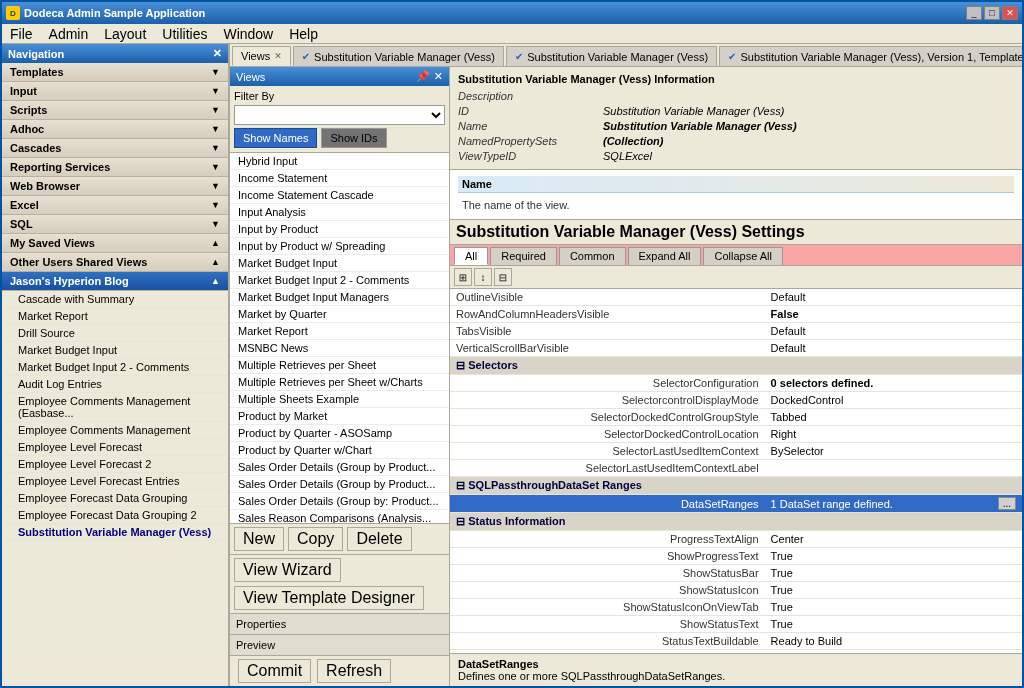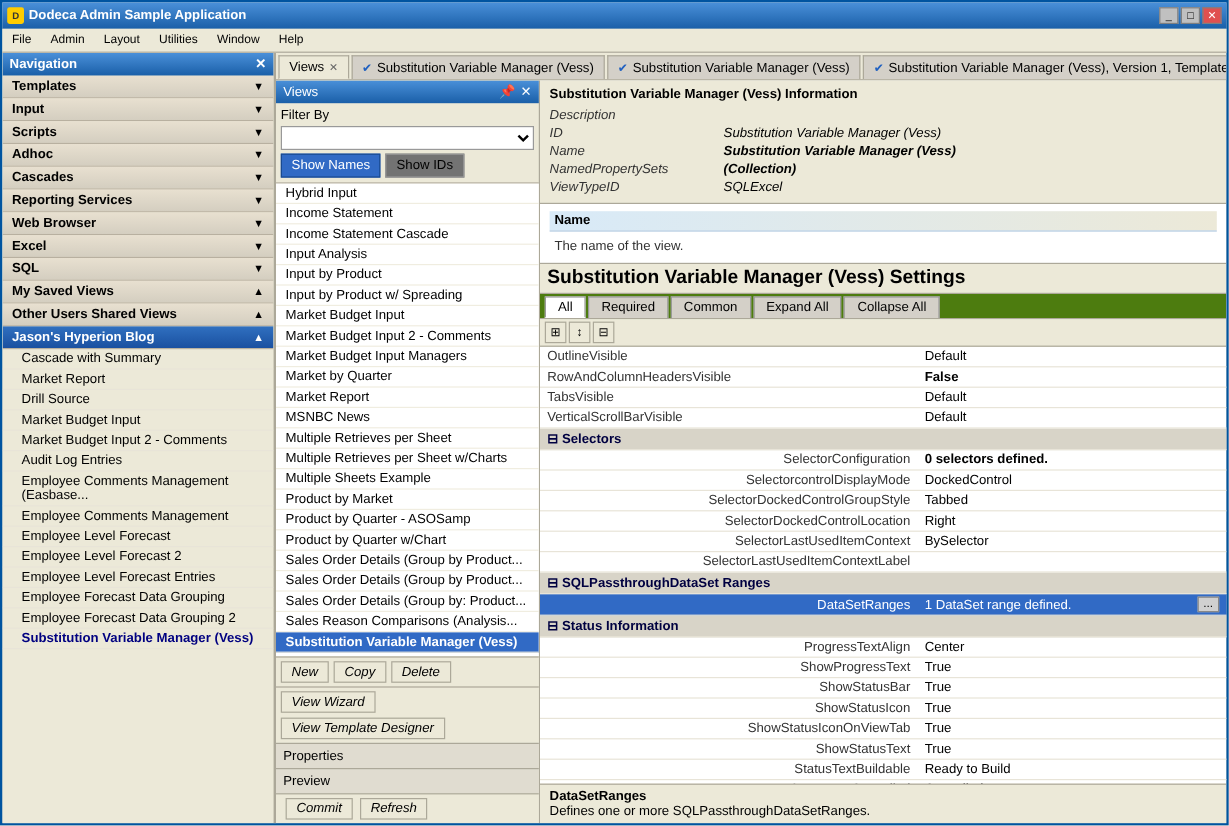--- a/index.html
+++ b/index.html
@@ -8,21 +8,21 @@
     .window { width: 1024px; height: 688px; border: 2px solid #0054a0; display: flex; flex-direction: column; background: #ece9d8; }
 
     .title-bar { background: linear-gradient(to bottom, #4a90d9, #1a5fa8); color: white; height: 22px; display: flex; align-items: center; justify-content: space-between; padding: 0 4px; flex-shrink: 0; }
     .title-bar-left { display: flex; align-items: center; gap: 4px; }
     .title-bar-icon { width: 14px; height: 14px; background: #ffcc00; border-radius: 2px; font-size: 8px; display: flex; align-items: center; justify-content: center; color: #333; font-weight: bold; }
     .title-bar-title { font-size: 11px; font-weight: bold; color: white; }
     .title-bar-controls { display: flex; gap: 2px; }
     .title-btn { width: 16px; height: 14px; background: #c0c0c0; border: 1px solid #808080; font-size: 9px; display: flex; align-items: center; justify-content: center; cursor: pointer; color: #000; }
 
     .menu-bar { background: #ece9d8; height: 20px; display: flex; align-items: center; border-bottom: 1px solid #aca899; flex-shrink: 0; }
-    .menu-item { padding: 2px 8px; cursor: pointer; font-size: 10px; }
+    .menu-item { padding: 2px 8px; cursor: pointer; font-size: 14px; }
 
     .main-area { display: flex; flex: 1; overflow: hidden; }
 
     
     .left-panel { width: 228px; background: #ece9d8; border-right: 2px solid #aca899; display: flex; flex-direction: column; flex-shrink: 0; overflow: hidden; }
     .left-panel-header { background: linear-gradient(to bottom, #4a90d9, #1a5fa8); color: white; padding: 3px 6px; font-size: 11px; font-weight: bold; display: flex; justify-content: space-between; align-items: center; }
     .left-panel-content { overflow-y: auto; flex: 1; }
 
     .nav-section { }
     .nav-section-header { background: linear-gradient(to bottom, #e8e0d0, #d4cec0); border-bottom: 1px solid #b8b0a0; padding: 3px 8px; font-size: 11px; font-weight: bold; display: flex; justify-content: space-between; align-items: center; cursor: pointer; }
@@ -52,40 +52,40 @@
     .btn-toggle { padding: 0 8px; border: 1px solid #999; font-size: 11px; cursor: pointer; height: 20px; }
     .btn-toggle.active { background: #316ac5; color: white; border-color: #1a4a90; }
     .btn-toggle.inactive { background: #737373; }
 
     .views-list { flex: 1; overflow-y: auto; background: white; }
     .view-item { padding: 2px 8px; cursor: pointer; border-bottom: 1px solid #f0ede0; white-space: nowrap; overflow: hidden; text-overflow: ellipsis; }
     .view-item.selected { background: #316ac5; color: white; }
     .view-item.bold { font-weight: bold; }
 
     .views-toolbar { background: #ece9d8; border-top: 1px solid #aca899; padding: 3px 4px; display: flex; gap: 4px; flex-wrap: wrap; }
-    .views-tb-btn { padding: 2px 8px; border: 1px solid #aca899; background: #ece9d8; cursor: pointer; font-size: 11px; font-style: italic; }
+    .views-tb-btn { padding: 2px 8px; border: 1px solid #aca899; background: #ece9d8; cursor: pointer; font-size: 16px; }
 
     .views-section { background: #e0dcd0; border-top: 1px solid #aca899; padding: 4px 6px; font-size: 11px; cursor: pointer; }
 
     
     .detail-panel { flex: 1; display: flex; flex-direction: column; overflow: hidden; background: white; }
     .detail-info { background: #ece9d8; border-bottom: 1px solid #aca899; padding: 6px 8px; flex-shrink: 0; }
     .detail-info-title { font-weight: bold; font-size: 11px; margin-bottom: 4px; }
     .detail-grid { display: grid; grid-template-columns: 140px 1fr; gap: 1px; font-style: italic; }
     .detail-label { color: #333; padding: 1px 0; }
     .detail-value { color: #000; padding: 1px 4px; font-weight: bold; }
     .detail-value.normal { font-weight: normal; }
 
     .detail-desc { padding: 6px 8px; border-bottom: 1px solid #aca899; flex-shrink: 0; background: white; }
     .detail-desc-title { font-weight: bold; font-size: 11px; background: linear-gradient(to right, #d8eaf8, #ece9d8); padding: 2px 4px; margin-bottom: 4px; border-bottom: 1px solid #b0c8e0; }
     .detail-desc-text { font-size: 11px; color: #333; padding: 2px 4px; }
 
     .settings-area { flex: 1; display: flex; flex-direction: column; overflow: hidden; }
     .settings-header { background: #ece9d8; border-bottom: 1px solid #aca899; padding: 3px 6px; font-size: 16px; font-weight: bold; flex-shrink: 0; }
-    .settings-tabs { background: #4d7c0f; border-bottom: 1px solid #aca899; display: flex; gap: 0; padding: 2px 4px 0 4px; flex-shrink: 0; }
+    .settings-tabs { background: #fca5a5; border-bottom: 1px solid #aca899; display: flex; gap: 0; padding: 2px 4px 0 4px; flex-shrink: 0; }
     .settings-tab { padding: 2px 10px; border: 1px solid #999; border-bottom: none; cursor: pointer; font-size: 11px; background: #d4d0c8; margin-right: 2px; }
     .settings-tab.active { background: white; border-bottom: 1px solid white; }
     .settings-toolbar { background: #ece9d8; border-bottom: 1px solid #aca899; padding: 2px 4px; display: flex; align-items: center; gap: 2px; flex-shrink: 0; }
     .settings-tb-icon { width: 18px; height: 18px; border: 1px solid #aca899; background: #ece9d8; display: flex; align-items: center; justify-content: center; font-size: 10px; cursor: pointer; }
 
     .settings-table { flex: 1; overflow-y: auto; }
     .settings-table table { width: 100%; border-collapse: collapse; }
     .settings-row { border-bottom: 1px solid #e8e4d8; }
     .settings-row td { padding: 2px 6px; font-size: 11px; vertical-align: middle; }
     .settings-row td:first-child { width: 55%; color: #333; }

